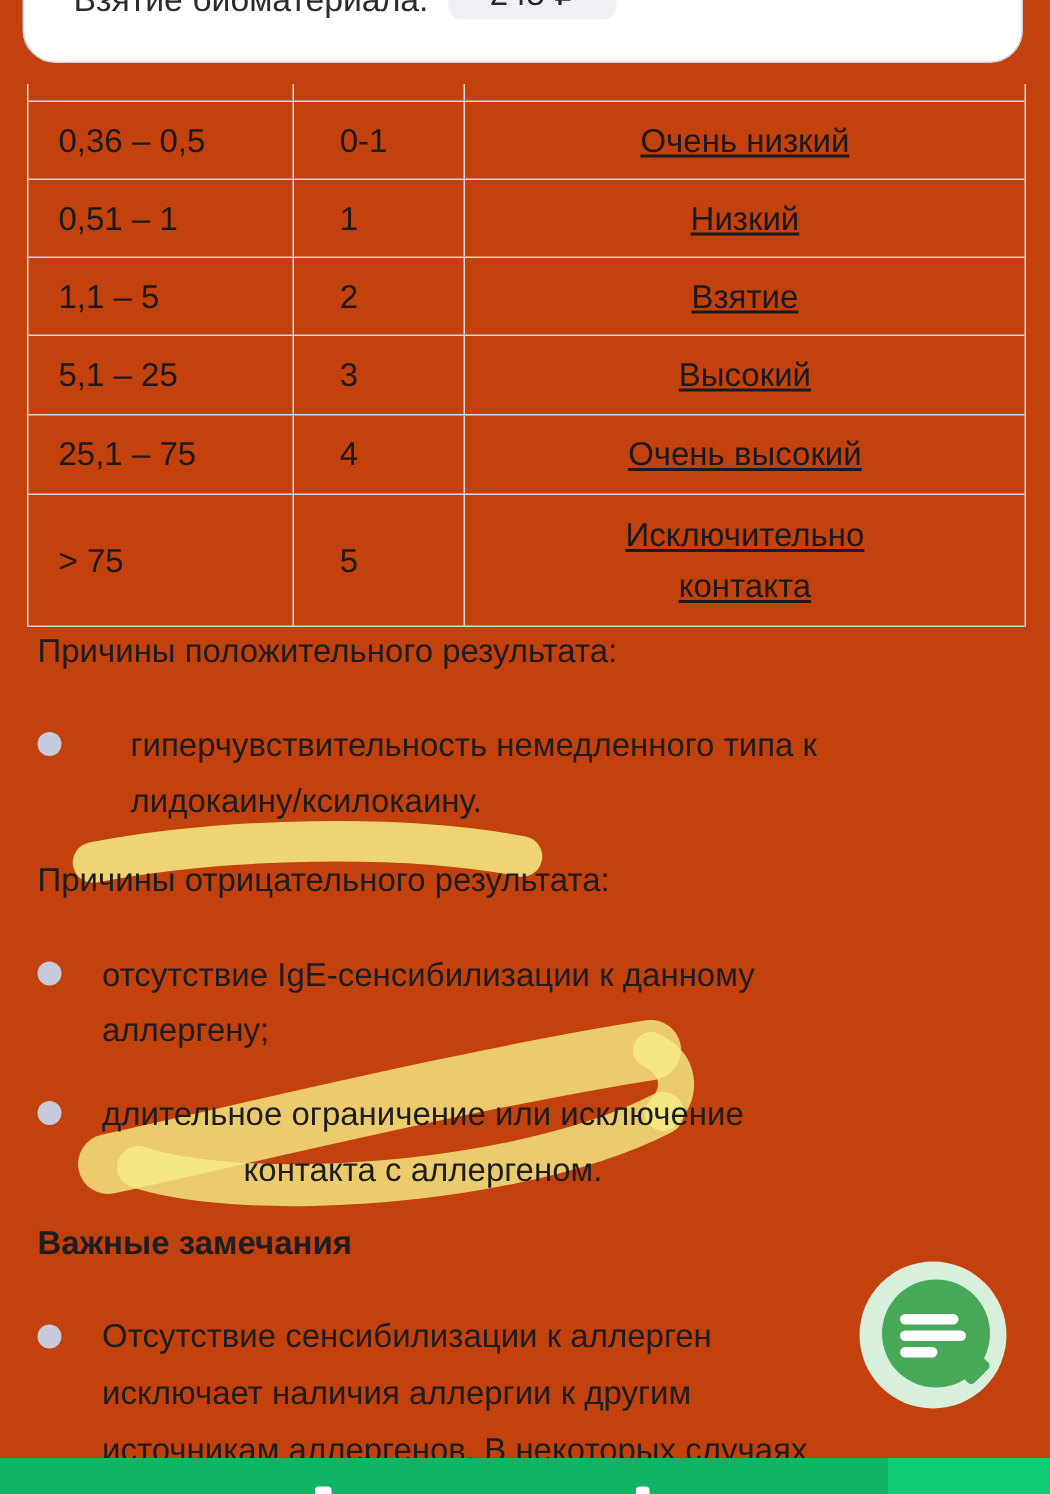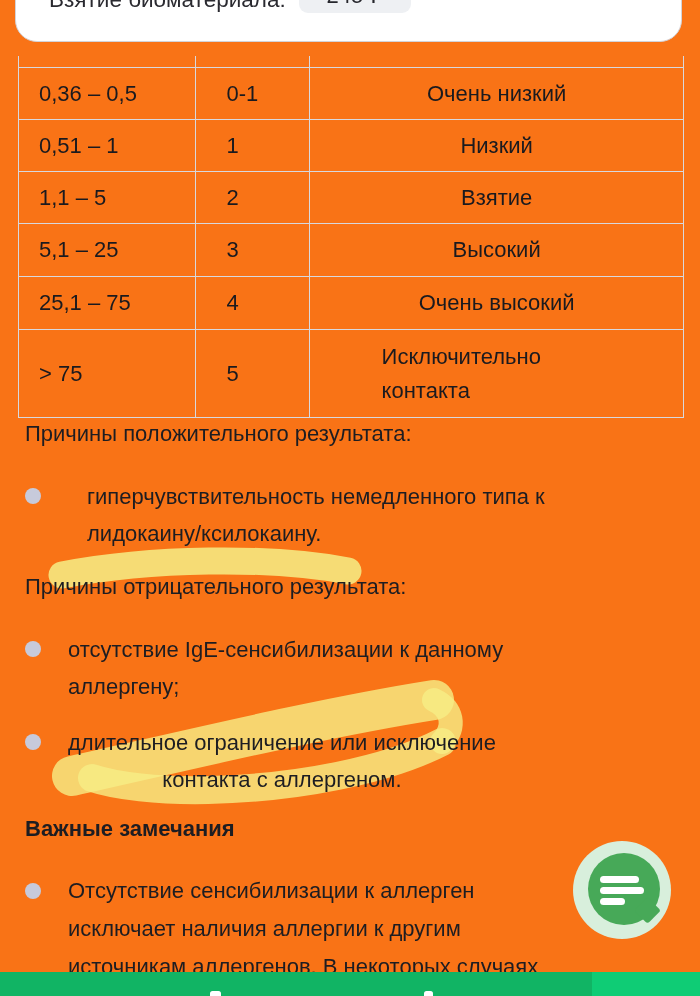--- a/index.html
+++ b/index.html
@@ -1,17 +1,17 @@
 <!DOCTYPE html>
 <html><head>
 <meta charset="utf-8">
 <style>
   html,body{margin:0;padding:0;background:#ffffff;}
   #page{
-    position:relative;width:700px;height:996px;overflow:hidden;background:#f97316;
+    position:relative;width:700px;height:996px;overflow:hidden;background:#c2410c;
     font-family:"Liberation Sans","DejaVu Sans",sans-serif;color:#1d1d22;
   }
   
   .card{
     position:absolute;left:15px;top:-34px;width:667px;height:76px;
     border:1.5px solid #d3d3d9;border-radius:22px;background:#ffffff;box-sizing:border-box;
   }
   .card-label{
     position:absolute;left:33px;top:21px;font-size:22.5px;line-height:24px;color:#2a2a30;white-space:nowrap;
   }
@@ -21,21 +21,21 @@
   }
   
   .rtable{
     position:absolute;left:18px;top:56px;width:666px;
     border-left:1px solid #d8d8dd;border-right:1px solid #d8d8dd;box-sizing:border-box;
     font-size:22px;color:#1a1a1f;
   }
   .trow{display:flex;border-bottom:1px solid #d8d8dd;box-sizing:border-box;}
   .trow .c1{width:178px;display:flex;align-items:center;padding-left:20px;box-sizing:border-box;border-right:1px solid #d8d8dd;}
   .trow .c2{width:114px;display:flex;align-items:center;padding-left:30px;box-sizing:border-box;border-right:1px solid #d8d8dd;}
-  .trow .c3{width:374px;display:flex;align-items:center;justify-content:center;text-align:left;box-sizing:border-box;}
+  .trow .c3{width:374px;display:flex;align-items:center;justify-content:center;text-align:center;box-sizing:border-box;text-decoration:underline;}
   .trow .c3 span{max-width:230px;line-height:34px;}
   .rowp{height:12px;}
   .rowa{height:52px;}
   .rowb{height:53px;}
   .rowc{height:88px;}
   
   .heading{position:absolute;left:25px;font-size:22px;line-height:28px;white-space:nowrap;z-index:2;}
   .heading.bold{font-weight:bold;}
   .bullet-dot{position:absolute;left:25px;width:16px;height:16px;border-radius:50%;background:#c7cadb;z-index:2;}
   .bullet-text{position:absolute;left:68px;font-size:22px;z-index:2;}

